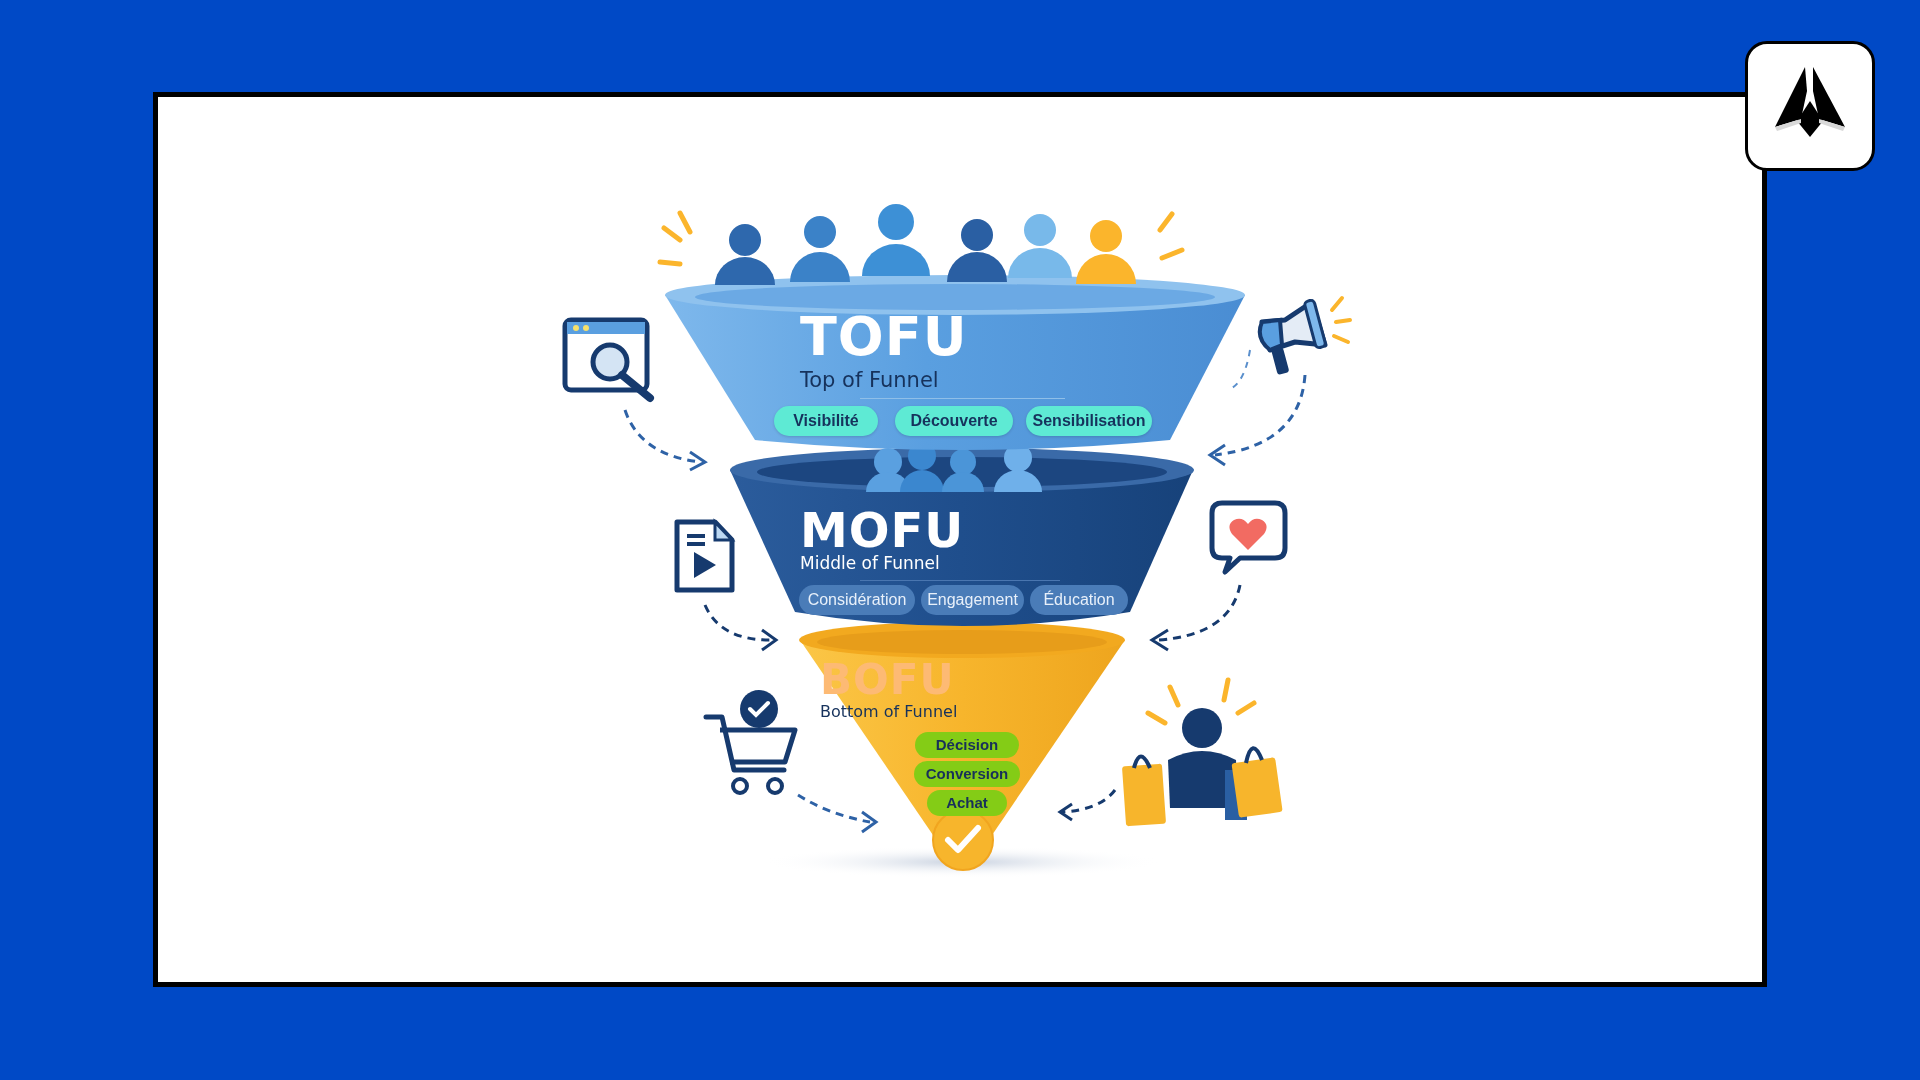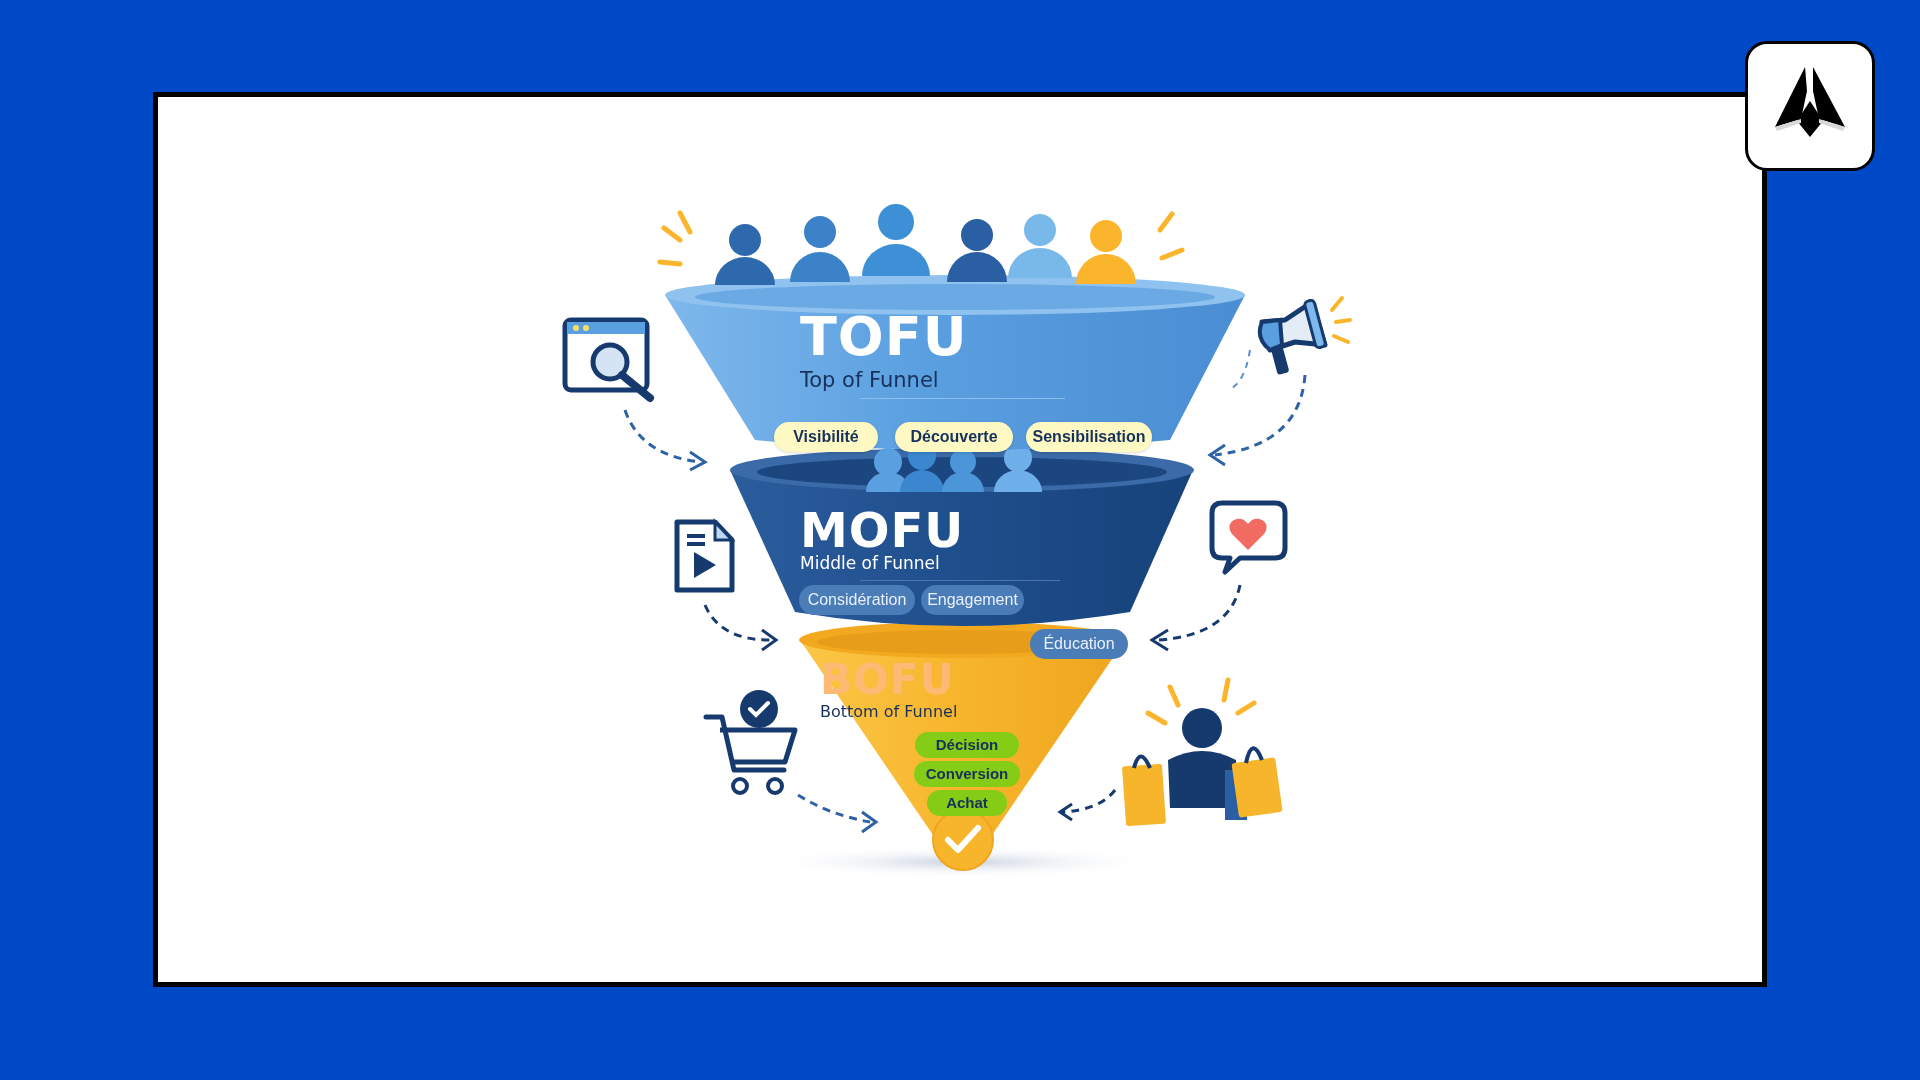--- a/index.html
+++ b/index.html
@@ -28,21 +28,21 @@
   .subtitle {
     position:absolute; 
     font-family:"DejaVu Sans", sans-serif;
   }
   .pill {
     position:absolute; height:30px; line-height:30px; border-radius:15px;
     text-align:center; font-size:16px; font-weight:bold;
     font-family:"Liberation Sans", sans-serif; box-sizing:border-box;
     white-space:nowrap;
   }
-  .pill.tofu { background:#fef9c3; color:#16325c; box-shadow:0 1px 3px rgba(0,0,0,0.15);margin-top:16px; }
+  .pill.tofu { background:#5eead4; color:#16325c; box-shadow:0 1px 3px rgba(0,0,0,0.15); }
   .pill.mofu { background:#4a7cb8; color:#e8f0fa; font-weight:normal; }
   .pill.bofu { background:#84cc16; color:#18305a; height:26px; line-height:26px; font-size:15px; }
   .divider { position:absolute; height:1px; }
 </style>
 </head>
 <body>
 
 <div class="card"></div>
 
 <div class="logo-badge">
@@ -216,20 +216,20 @@
   <div class="divider" style="left:860px; top:398px; width:205px; background:#8fbfe8;"></div>
   <div class="pill tofu" style="left:774px; top:406px; width:104px;">Visibilité</div>
   <div class="pill tofu" style="left:895px; top:406px; width:118px;">Découverte</div>
   <div class="pill tofu" style="left:1026px; top:406px; width:126px;">Sensibilisation</div>
 
   <div class="title" style="left:800px; top:502px; width:330px; font-size:48px; color:#fff;">MOFU</div>
   <div class="subtitle" style="left:800px; top:553px; width:330px; font-size:17px; color:#fff;">Middle of Funnel</div>
   <div class="divider" style="left:860px; top:580px; width:200px; background:#4a76b0;"></div>
   <div class="pill mofu" style="left:799px; top:585px; width:116px;">Considération</div>
   <div class="pill mofu" style="left:921px; top:585px; width:103px;">Engagement</div>
-  <div class="pill mofu" style="left:1030px; top:585px; width:98px;margin-top:44px;">Éducation</div>
+  <div class="pill mofu" style="left:1030px; top:585px; width:98px;">Éducation</div>
 
   <div class="title" style="left:820px; top:655px; width:300px; font-size:42px; color:#fdba74;">BOFU</div>
   <div class="subtitle" style="left:820px; top:702px; width:300px; font-size:16px; color:#16325c;">Bottom of Funnel</div>
   <div class="pill bofu" style="left:915px; top:732px; width:104px;">Décision</div>
   <div class="pill bofu" style="left:914px; top:761px; width:106px;">Conversion</div>
   <div class="pill bofu" style="left:927px; top:790px; width:80px;">Achat</div>
 </div>
 
 </body></html>

